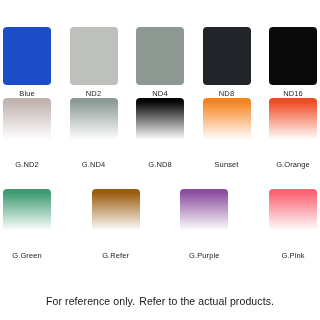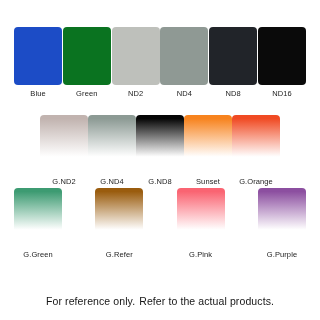--- a/index.html
+++ b/index.html
@@ -22,28 +22,28 @@
     background: #ffffff;
     position: relative;
     box-sizing: border-box;
     padding: 0;
   }
 
   .row {
     display: flex;
     justify-content: space-between;
     align-items: flex-start;
-    width: 292px;
+    width: 314px;
     margin: 0 auto;
     box-sizing: border-box;
   }
 
   #row-1 { margin-top: 27px; }
-  #row-2 { margin-top: 17px; justify-content: center; }
-  #row-3 { margin-top: 2px; gap: 20px; }
+  #row-2 { margin-top: 0; }
+  #row-3 { margin-top: 20px; gap: 20px; }
 
   .cell {
     width: 48px;
     display: flex;
     flex-direction: column;
     align-items: center;
   }
 
   .swatch {
     width: 48px;
@@ -83,24 +83,20 @@
 <body style="background: rgb(255, 255, 255);">
 
 <div id="chart">
 
   <div class="row" id="row-1">
     <div class="cell">
       <div class="swatch" style="background: rgb(28, 76, 198);"></div>
       <div class="label">Blue</div>
     </div>
     <div class="cell">
-      <div class="swatch" style="background: rgb(10, 115, 32);"></div>
-      <div class="label">Green</div>
-    </div>
-    <div class="cell">
       <div class="swatch" style="background: rgb(190, 192, 187);"></div>
       <div class="label">ND2</div>
     </div>
     <div class="cell">
       <div class="swatch" style="background: rgb(143, 153, 148);"></div>
       <div class="label">ND4</div>
     </div>
     <div class="cell">
       <div class="swatch" style="background: rgb(33, 36, 41);"></div>
       <div class="label">ND8</div>
@@ -137,26 +133,26 @@
   <div class="row" id="row-3">
     <div class="cell">
       <div class="swatch grad" style="background: linear-gradient(rgb(61, 155, 114) 0%, rgb(61, 155, 114) 6%, rgb(255, 255, 255) 72%, rgb(255, 255, 255) 100%);"></div>
       <div class="label">G.Green</div>
     </div>
     <div class="cell">
       <div class="swatch grad" style="background: linear-gradient(rgb(154, 92, 14) 0%, rgb(154, 92, 14) 6%, rgb(255, 255, 255) 72%, rgb(255, 255, 255) 100%);"></div>
       <div class="label">G.Refer</div>
     </div>
     <div class="cell">
+      <div class="swatch grad" style="background: linear-gradient(rgb(140, 79, 160) 0%, rgb(140, 79, 160) 6%, rgb(255, 255, 255) 72%, rgb(255, 255, 255) 100%);"></div>
+      <div class="label">G.Purple</div>
+    </div>
+    <div class="cell">
       <div class="swatch grad" style="background: linear-gradient(rgb(250, 100, 114) 0%, rgb(250, 100, 114) 6%, rgb(255, 255, 255) 72%, rgb(255, 255, 255) 100%);"></div>
       <div class="label">G.Pink</div>
-    </div>
-    <div class="cell">
-      <div class="swatch grad" style="background: linear-gradient(rgb(140, 79, 160) 0%, rgb(140, 79, 160) 6%, rgb(255, 255, 255) 72%, rgb(255, 255, 255) 100%);"></div>
-      <div class="label">G.Purple</div>
     </div>
   </div>
 
   <div id="footer-note" style="color: rgb(22, 22, 22);">
     <span class="seg-1">For reference only.</span><span class="seg-2">Refer to the actual products.</span>
   </div>
 
 </div>
 
 </body></html>

